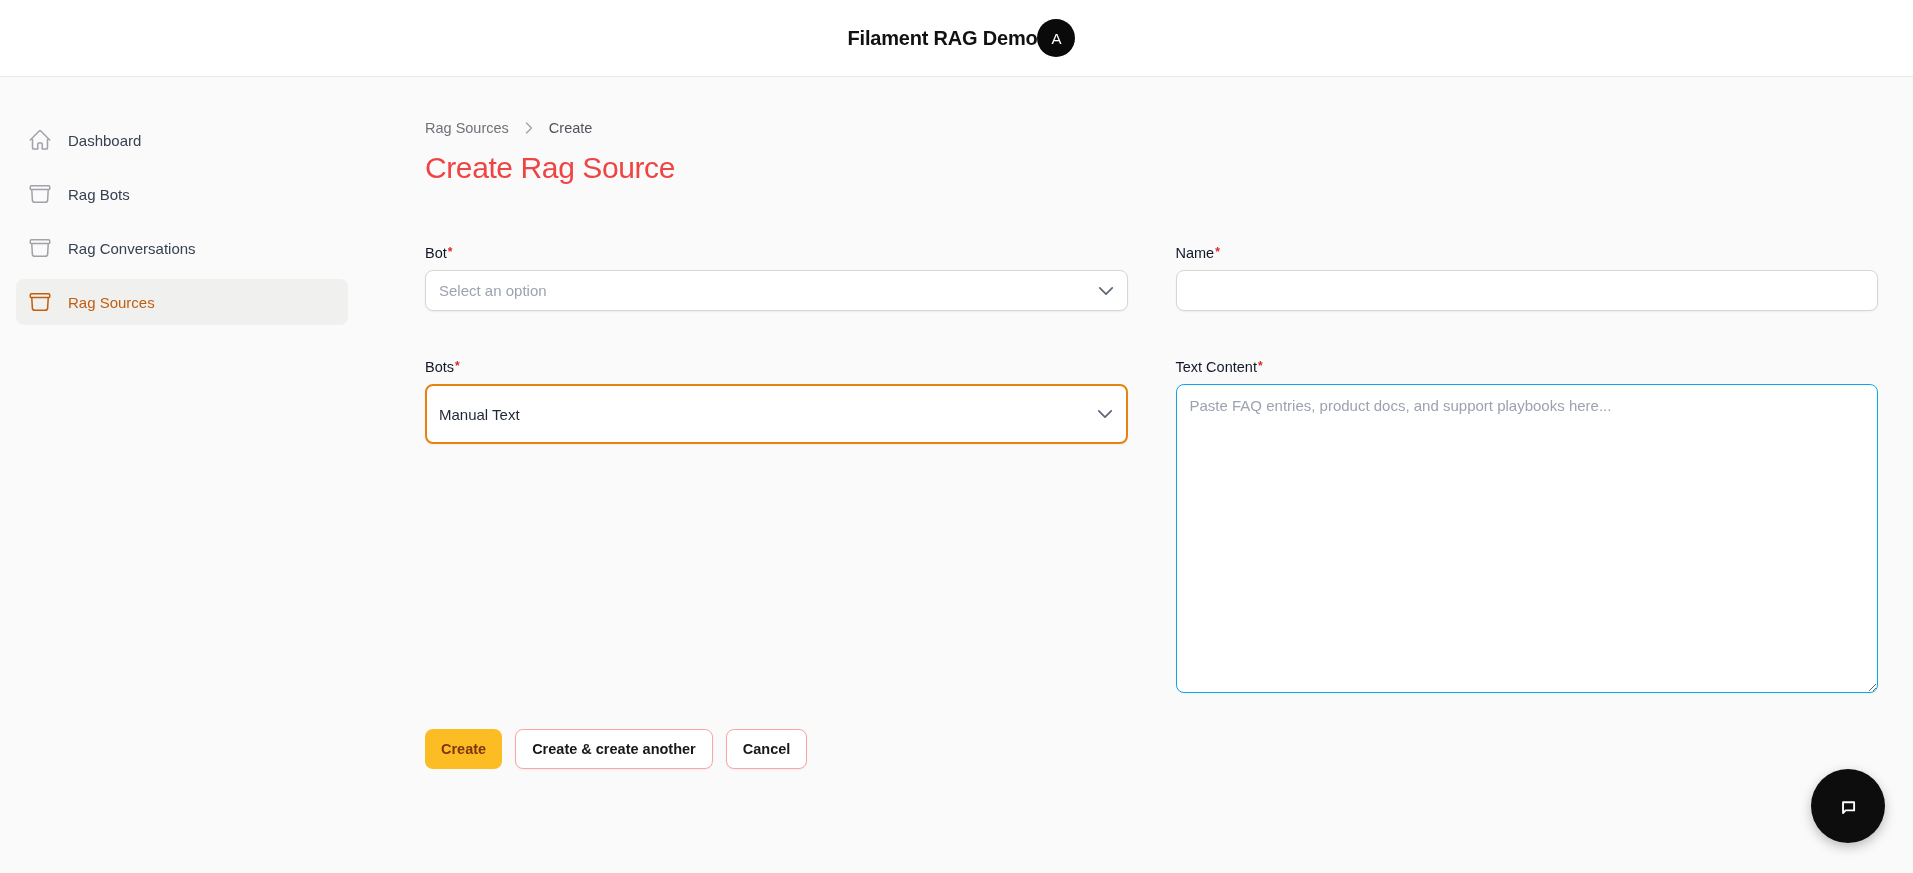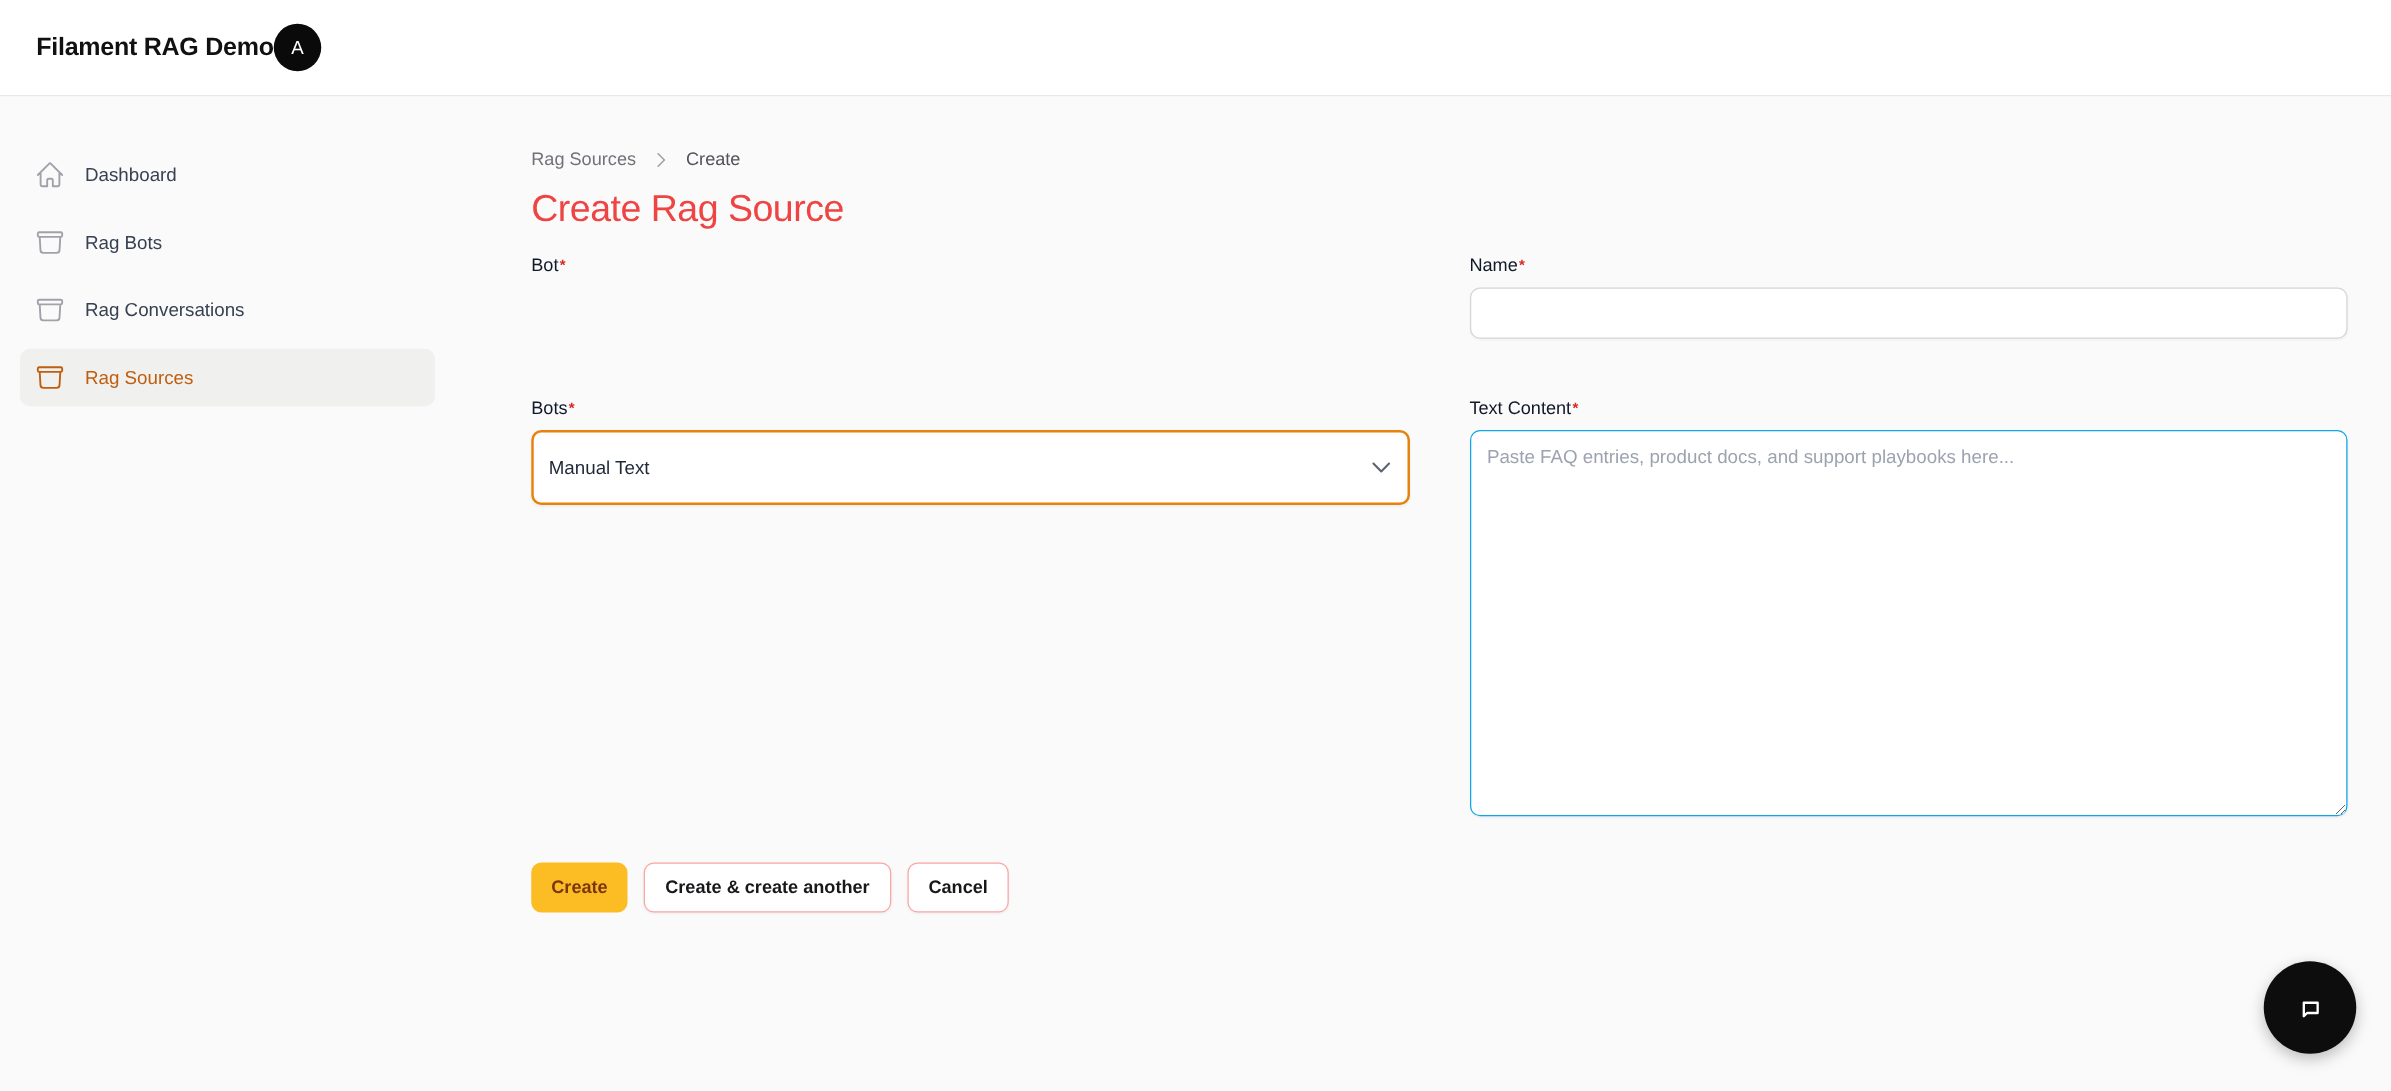--- a/index.html
+++ b/index.html
@@ -12,21 +12,21 @@
     position: relative;
   }
 
   
   .topbar {
     height: 77px;
     background: #ffffff;
     border-bottom: 1px solid #e9e9e7;
     display: flex;
     align-items: center;
-    justify-content: flex-start;
+    justify-content: center;
     padding: 0 19px 0 29px;
   }
   .app-title { font-size: 20px; font-weight: 700; color: #111111; letter-spacing: -0.2px; }
   .avatar {
     width: 38px; height: 38px; border-radius: 50%;
     background: #0a0a0a; color: #ffffff;
     display: flex; align-items: center; justify-content: center;
     font-size: 15px; font-weight: 500; cursor: pointer;
   }
 
@@ -53,21 +53,21 @@
   .breadcrumb { display: flex; align-items: center; font-size: 14.5px; }
   .breadcrumb .crumb-link { color: #71717a; cursor: pointer; }
   .breadcrumb .crumb-current { color: #52525b; font-weight: 500; }
   .crumb-sep { width: 16px; height: 16px; color: #a1a1aa; margin: 0 12px; }
   .crumb-sep svg { width: 16px; height: 16px; display: block; }
 
   .page-title { font-size: 30px; font-weight: 400; color: #ef4444; letter-spacing: -0.4px; margin-top: 15px; }
 
   
   .form-grid {
-    margin-top: 20px;
+    margin-top: 60px;
     display: grid;
     grid-template-columns: 1fr 1fr;
     column-gap: 29px;
     row-gap: 35px;
     gap: 48px;
   }
   .field-label { font-size: 14.5px; font-weight: 500; color: #111827; margin-bottom: 9px; }
   .req { color: #dc2626; font-weight: 600; vertical-align: top; font-size: 12px; margin-left: 1px; }
 
   .control {
@@ -211,20 +211,28 @@
     </div>
 
     <h1 class="page-title">Create Rag Source</h1>
 
     <div class="form-grid">
 
       <div>
         <div class="field-label">
           <span>Bot</span><span class="req">*</span>
         </div>
+        <div class="control select">
+          <span class="placeholder">Select an option</span>
+          <span class="chev">
+            <svg viewBox="0 0 24 24" fill="none" stroke="currentColor" stroke-width="2" stroke-linecap="round" stroke-linejoin="round">
+              <path d="M19.5 8.25l-7.5 7.5-7.5-7.5"></path>
+            </svg>
+          </span>
+        </div>
       </div>
 
       <div>
         <div class="field-label">
           <span>Name</span><span class="req">*</span>
         </div>
         <input type="text" class="text-input" value="" style="">
       </div>
 
       <div>

